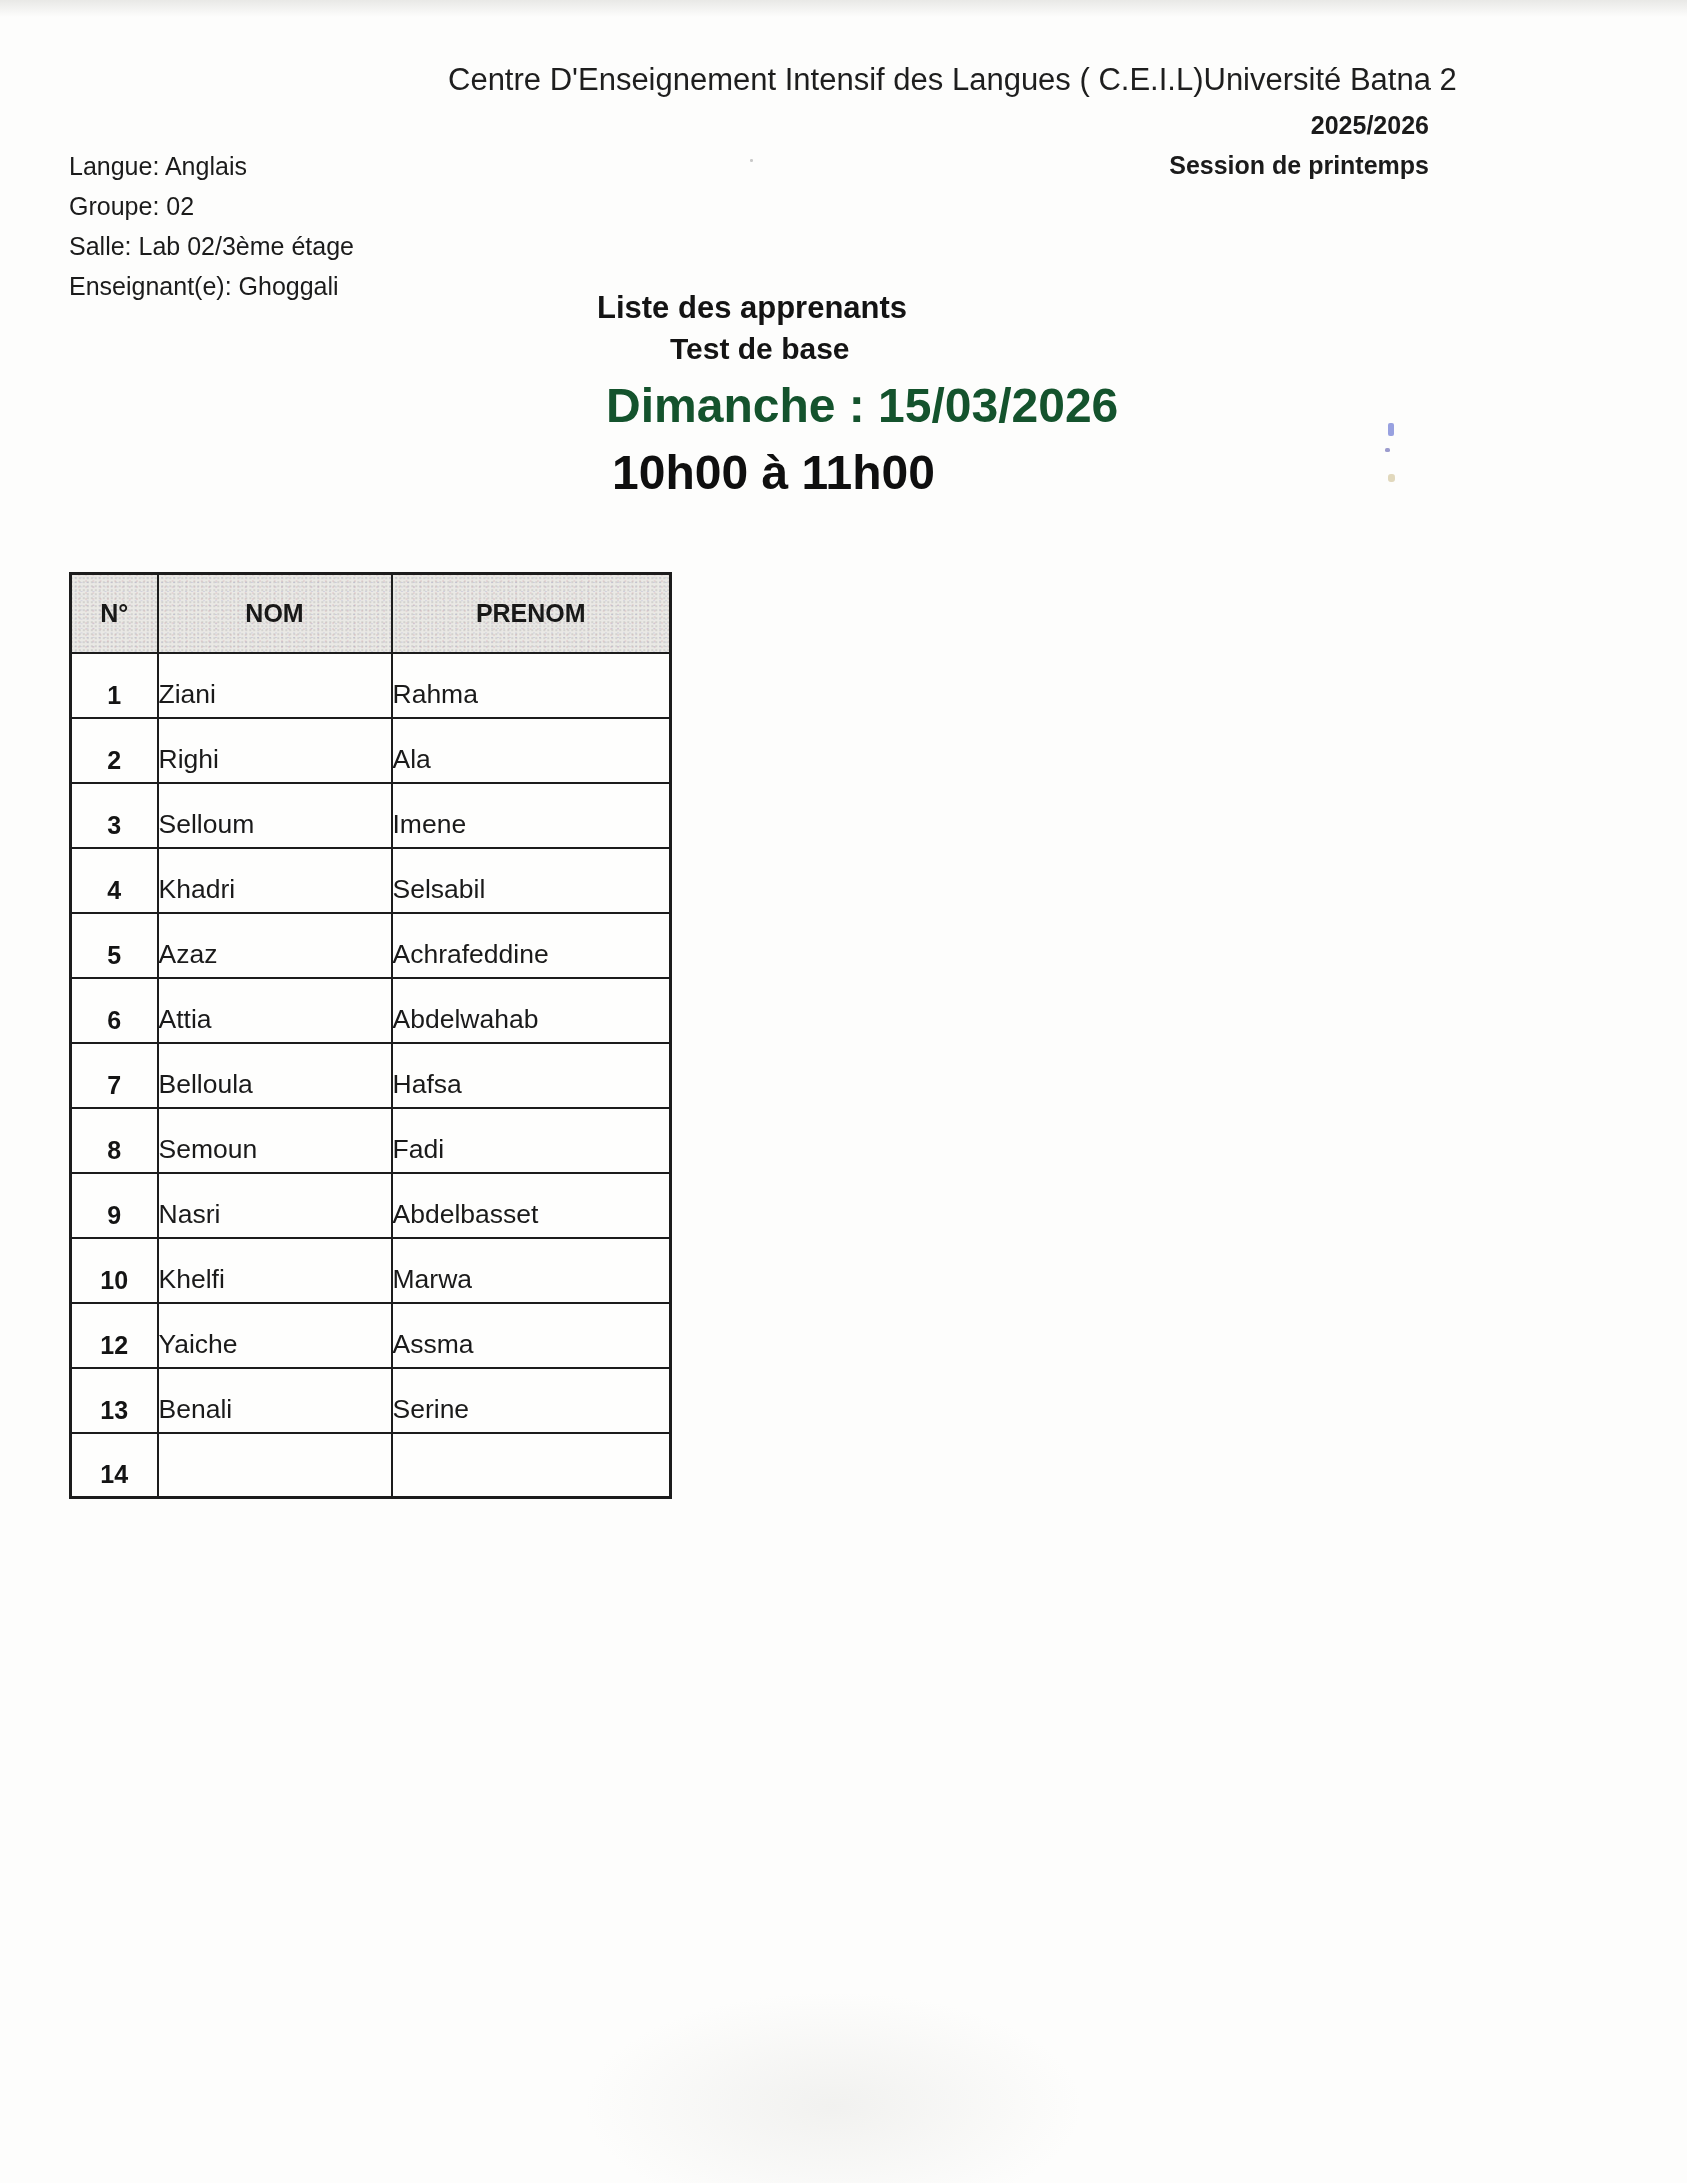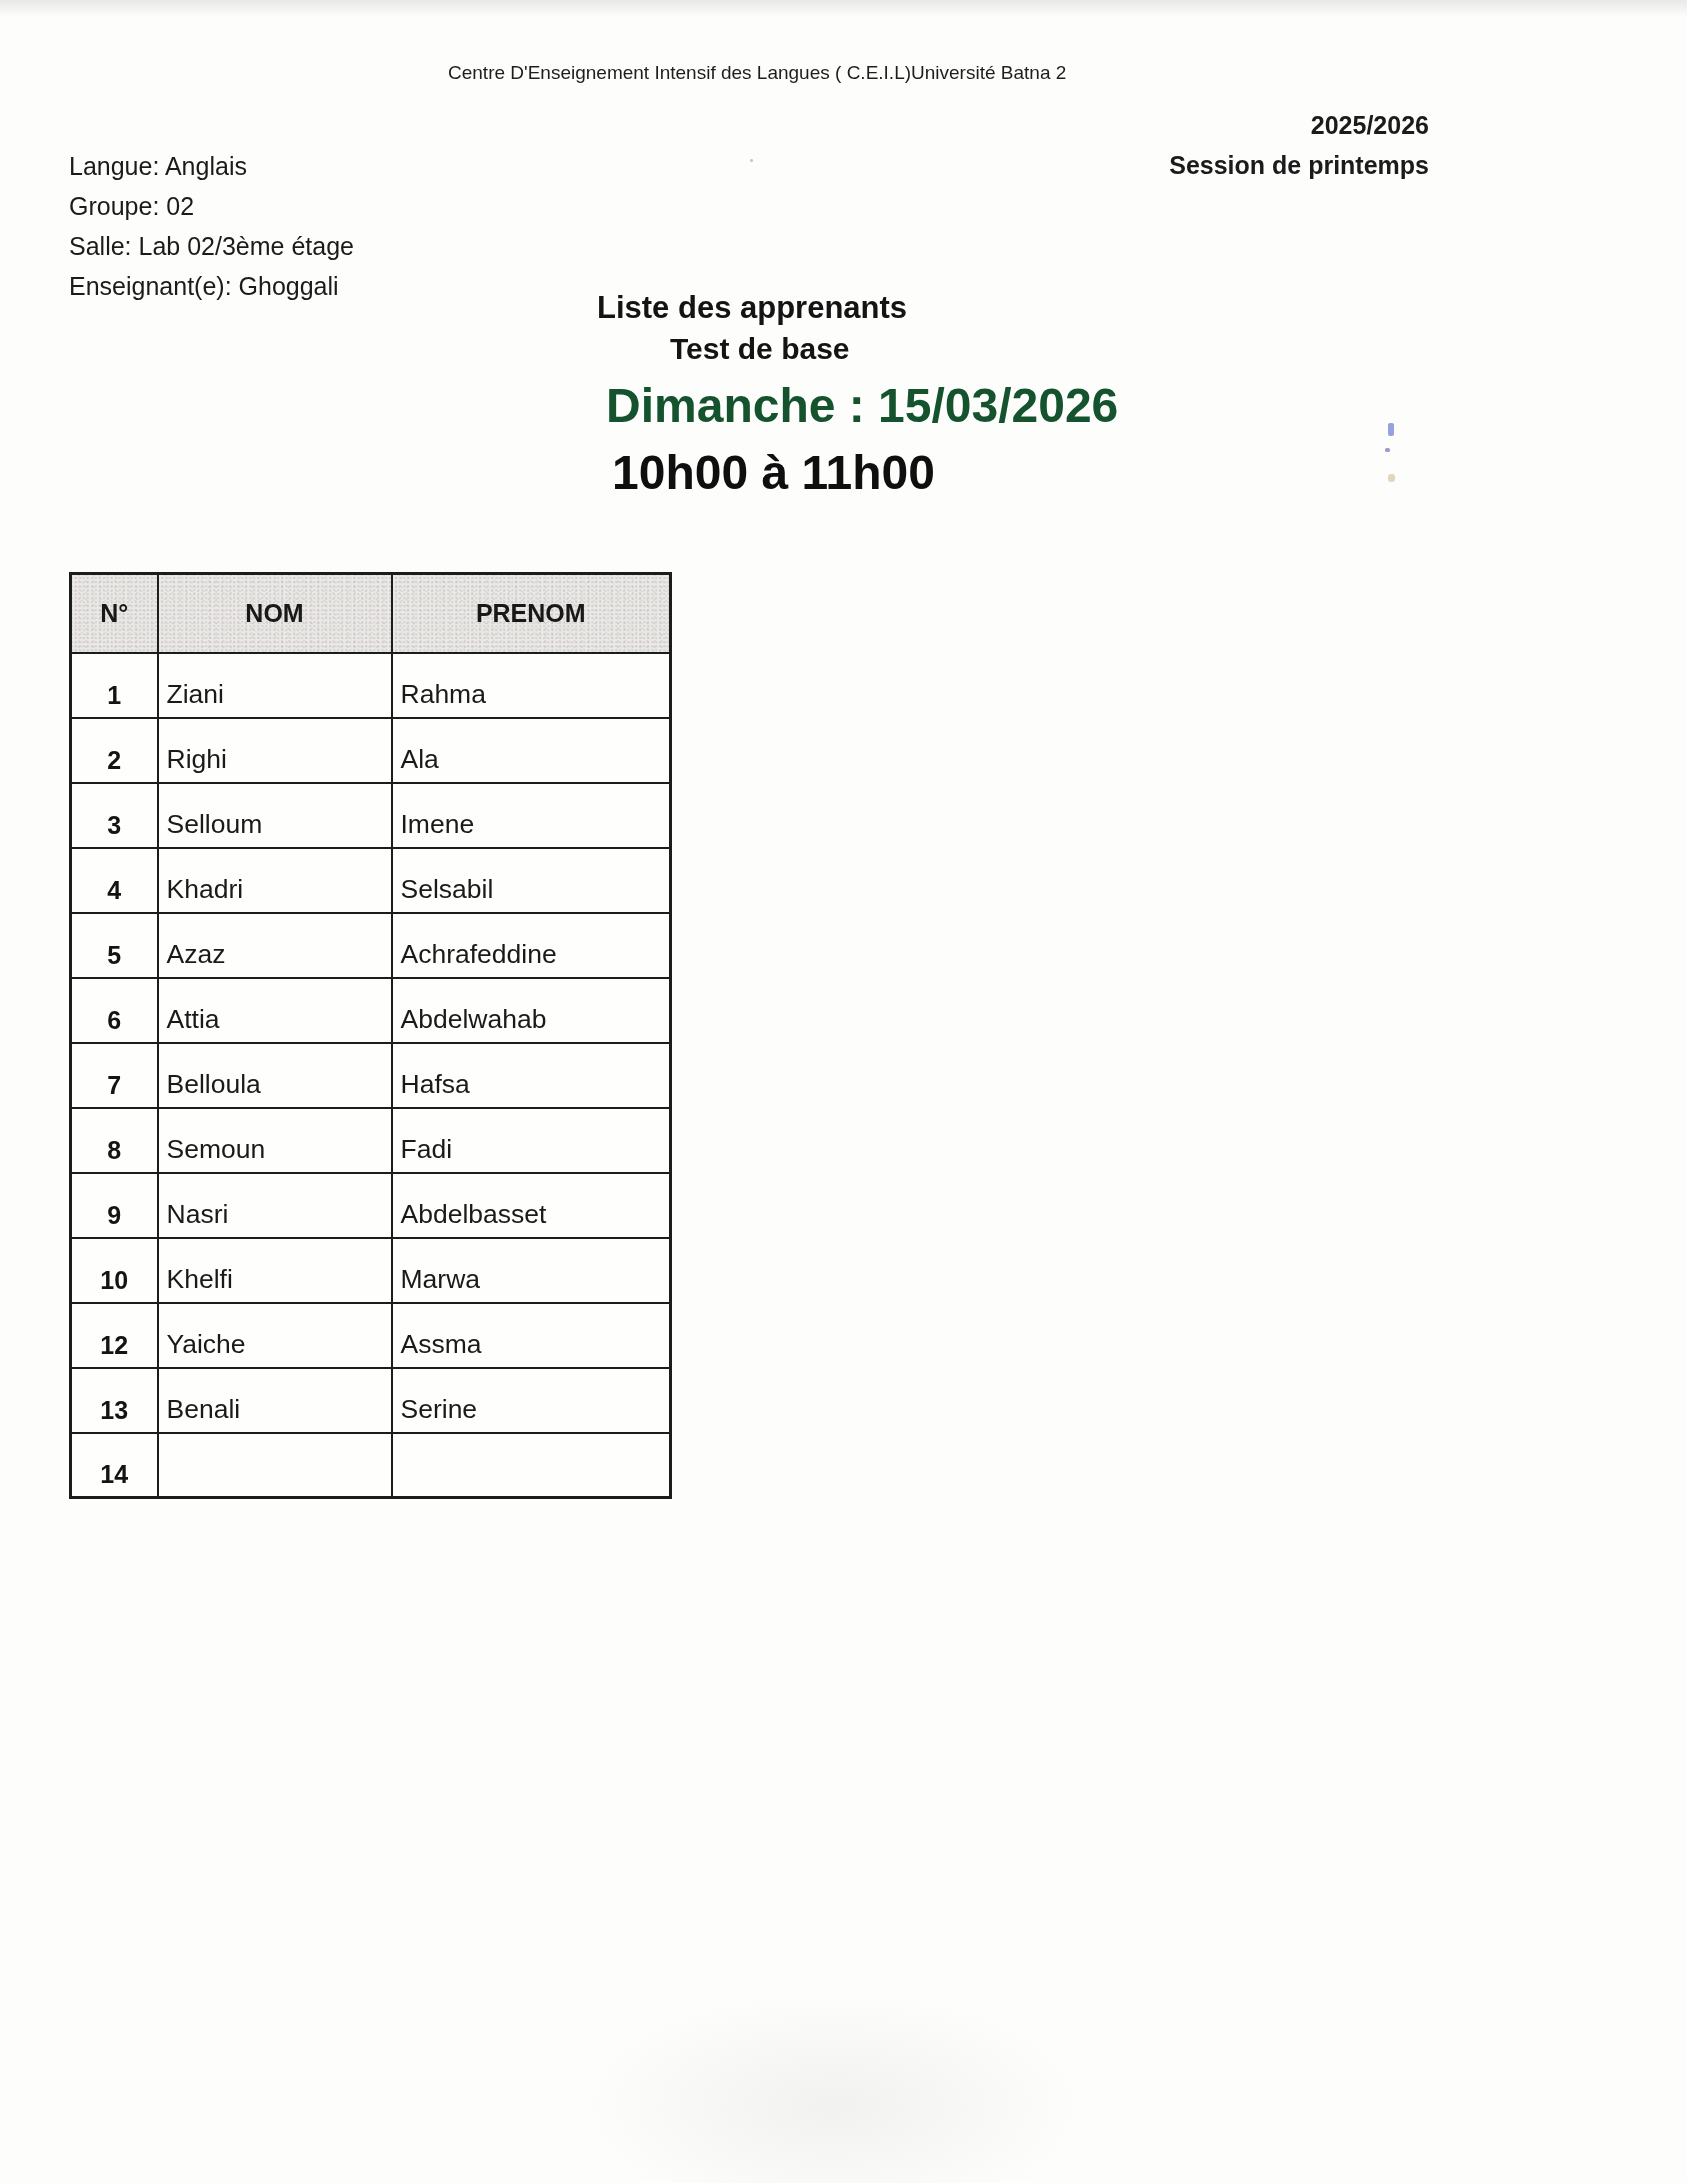--- a/index.html
+++ b/index.html
@@ -23,21 +23,21 @@
     background:radial-gradient(ellipse at 50% 60%, rgba(200,200,195,0.22), rgba(255,255,255,0) 70%);
   }
   .speck { position:absolute; border-radius:40%; }
   .speck-f   { left:1388px; top:423px; width:6px;  height:13.2px; background:rgba(70,85,200,0.55); border-radius:2px; }
   .speck-dot { left:1385px; top:448px; width:4.6px;  height:4px;  background:rgba(60,60,160,0.5); }
   .speck-tan { left:1388px; top:474px; width:7.3px; height:8px; background:rgba(190,170,110,0.45); }
   .speck-a   { left:750px; top:159px; width:3.3px;  height:3.3px;  background:rgba(150,150,150,0.5); }
 
   .hdr-title {
     position:absolute; left:448px; top:62px;
-    font-size:19px; color:#1e1e1e; white-space:nowrap;
+    font-size:31px; color:#1e1e1e; white-space:nowrap;
   }
   .info-block { position:absolute; left:69px; top:98px; font-size:25px;margin-top:48px; }
   .info-block .line { height:40px; line-height:40px; white-space:nowrap; }
   .session-block {
     position:absolute; left:1025px; top:105px; width:404px;
     text-align:right; font-size:25px;font-weight:bold;
   }
   .session-block .line { height:40px; line-height:40px; white-space:nowrap; }
 
   .title-liste { position:absolute; left:597px;  top:290px; font-size:31px; font-weight:bold; color:#141414; white-space:nowrap; }
@@ -69,21 +69,21 @@
   table.roster td {
     height:65px; border:2px solid #1c1c1c;
     vertical-align:bottom; padding-bottom:6.6px;
     font-size:26.5px; color:#1a1a1a;
     background:#fefefd;
   }
   table.roster td.num {
     text-align:center; font-weight:bold; font-size:25px; color:#141414;
   }
   table.roster td.nom, table.roster td.prenom {
-    text-align:left; padding-left:8px;
+    text-align:left; 
     white-space:nowrap; overflow:hidden;
   }
 </style>
 </head>
 <body>
 
 <div class="page">
 
   <div class="top-shade"></div>
   <div class="bottom-smudge"></div>

